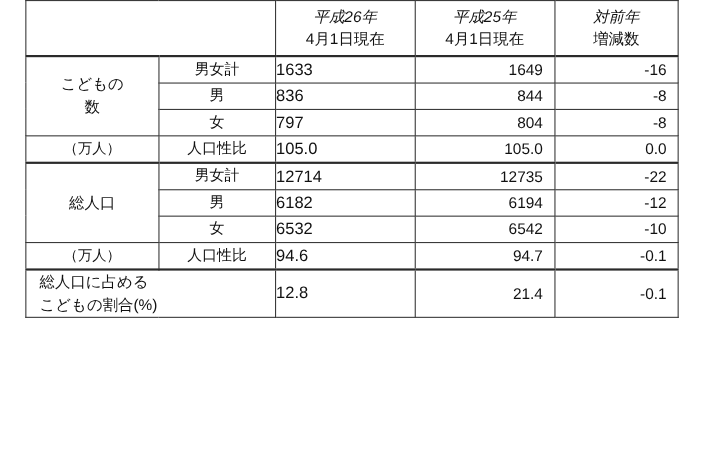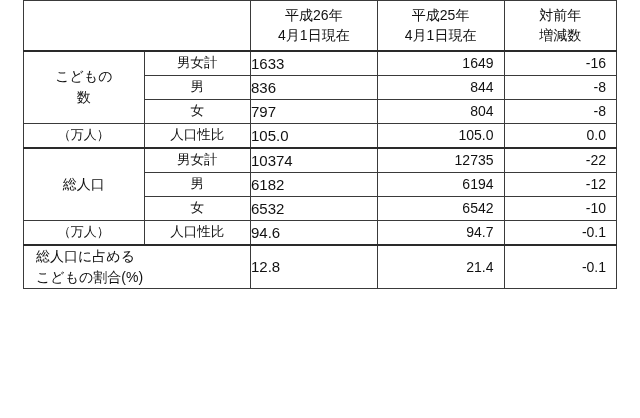--- a/index.html
+++ b/index.html
@@ -48,21 +48,21 @@
   .c-v1   { width: 124px; text-align: left;  padding-right: 10px !important; }
   .c-v2   { width: 124px; text-align: right;  padding-right: 10px !important; }
   .c-v3   { width: 110px; text-align: right;  padding-right: 10px !important; }
 
   .hdr {
     text-align: center;
     font-size: 14px;
     line-height: 1.45;
     padding: 4px 2px !important;
   }
-  .hdr .l1 { display: block; }
+  .hdr .l1 { display: block; font-style: italic; }
   .hdr .l2 { display: block; }
 
   .num-big { font-size: 15px; }
   .grp-label {
     text-align: center;
     font-size: 14px;
     line-height: 1.5;
   }
   .sub-label {
     text-align: center;
@@ -151,21 +151,21 @@
         <td class="c-v1 num-big">105.0</td>
         <td class="c-v2">105.0</td>
         <td class="c-v3">0.0</td>
       </tr>
 
       <tr>
         <td class="grp-label thick-top" rowspan="3">
           <span class="l1">総人口</span>
         </td>
         <td class="sub-label thick-top">男女計</td>
-        <td class="c-v1 num-big thick-top">10374</td>
+        <td class="c-v1 num-big thick-top">12714</td>
         <td class="c-v2 thick-top">12735</td>
         <td class="c-v3 thick-top">-22</td>
       </tr>
       <tr>
         <td class="sub-label">男</td>
         <td class="c-v1 num-big">6182</td>
         <td class="c-v2">6194</td>
         <td class="c-v3">-12</td>
       </tr>
       <tr>

